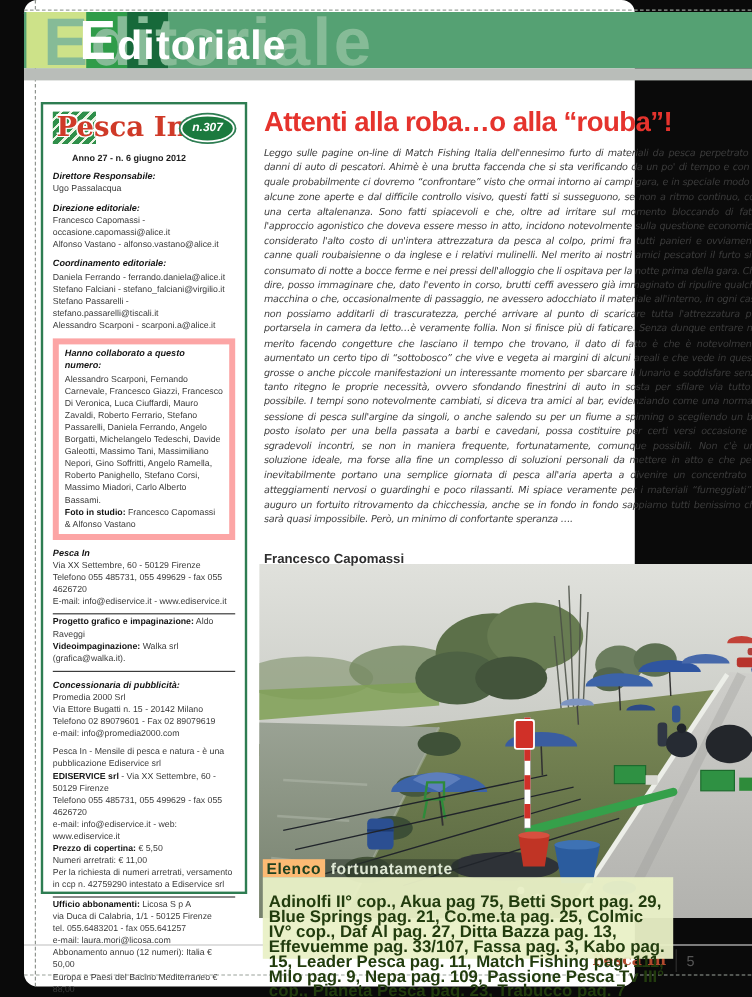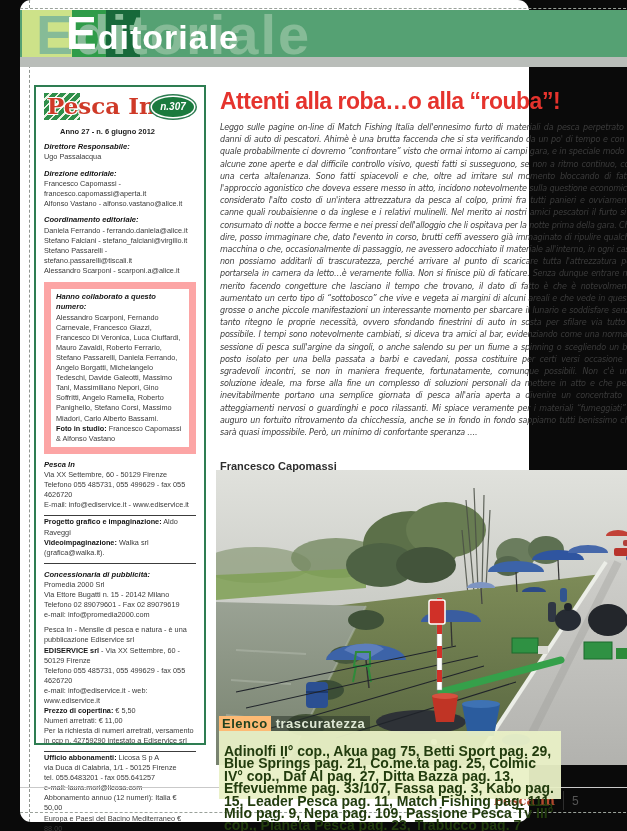--- a/index.html
+++ b/index.html
@@ -24,21 +24,21 @@
   .hatch{position:absolute;left:0;top:1px;width:36px;height:27px;background:repeating-linear-gradient(135deg,#2f8f4a 0 4px,#eaf3e2 4px 6px);}
   .logo{position:absolute;left:3px;top:0;font-family:"DejaVu Serif",serif;font-weight:bold;font-size:23px;color:#cf3a28;z-index:2;
     text-shadow:-1px -1px 0 #fff,1px -1px 0 #fff,-1px 1px 0 #fff,1px 1px 0 #fff;}
   .badge{position:absolute;right:2px;top:5px;width:42px;height:20px;border-radius:50%;background:#1b7a3e;color:#fff;
     font-style:italic;font-weight:bold;font-size:10px;line-height:20px;text-align:center;z-index:2;
     box-shadow:0 0 0 1.5px #fff,0 0 0 3px #2e7d52;}
   .issueline{font-weight:bold;font-size:7.5px;color:#1d1d1d;margin:3px 0 2px 16px;}
   .blocks{font-size:7.3px;line-height:1.38;color:#3a3a3a;}
   .bhead{font-weight:bold;font-style:italic;font-size:7.6px;color:#141414;margin-top:6px;}
   .blk .bline b{color:#141414;}
-  .blk.boxed{border:7px solid #fca5a5;padding:3px 5px;margin:6px 0 4px 0;}
+  .blk.boxed{border:5px solid #fca5a5;padding:3px 5px;margin:6px 0 4px 0;}
   .blk.boxed .bhead{margin-top:0;}
   .rule{border-top:1.5px solid #3c3c3c;margin:5px 0 1px 0;}
   .gap{height:5px;}
   
   .etitle{position:absolute;left:200px;top:88px;width:414px;margin:0;font-size:23px;font-weight:bold;color:#e5332d;letter-spacing:-0.5px;z-index:3;}
   .ebody{position:absolute;left:200px;top:122px;width:414px;height:340px;font-family:"DejaVu Sans",sans-serif;font-style:italic;
     font-size:8px;line-height:12.2px;letter-spacing:-0.2px;color:#3c3c3c;text-align:justify;overflow:hidden;z-index:3;}
   .esign{position:absolute;left:200px;top:460px;width:372px;font-weight:bold;font-size:11px;color:#2e2e2e;z-index:4;}
   
   .photo{position:absolute;left:196px;top:470px;width:420px;height:295px;z-index:2;}
@@ -81,21 +81,21 @@
       <span class="badge">n.307</span>
     </div>
     <div class="issueline">Anno 27 - n. 6 giugno 2012</div>
     <div class="blocks">
         <div class="blk">
           <div class="bhead">Direttore Responsabile:</div>
           <div class="bline">Ugo Passalacqua</div>
         </div>
         <div class="blk">
           <div class="bhead">Direzione editoriale:</div>
-          <div class="bline">Francesco Capomassi - francesco.capomassi@aperta.it</div>
+          <div class="bline">Francesco Capomassi - occasione.capomassi@alice.it</div>
           <div class="bline">Alfonso Vastano - alfonso.vastano@alice.it</div>
         </div>
         <div class="blk">
           <div class="bhead">Coordinamento editoriale:</div>
           <div class="bline">Daniela Ferrando - ferrando.daniela@alice.it</div>
           <div class="bline">Stefano Falciani - stefano_falciani@virgilio.it</div>
           <div class="bline">Stefano Passarelli - stefano.passarelli@tiscali.it</div>
           <div class="bline">Alessandro Scarponi - scarponi.a@alice.it</div>
         </div>
         <div class="blk boxed">
@@ -237,21 +237,21 @@
     <polygon points="246,234 284,234 278,266 252,266" fill="#2b5c9e"></polygon>
       <ellipse cx="265" cy="234" rx="19" ry="4" fill="#3e72b4"></ellipse>
     <circle cx="218" cy="272" r="3" fill="#e4e4de"></circle>
       <circle cx="232" cy="277" r="2.5" fill="#e4e4de"></circle>
       <circle cx="246" cy="280" r="2" fill="#e4e4de"></circle>
     <ellipse cx="300" cy="270" rx="14" ry="6" fill="#3a65a8" opacity="0.8"></ellipse>
     <ellipse cx="268" cy="283" rx="8" ry="4" fill="#ddddd6"></ellipse>
   </svg>
 
   <div class="elenco">
-    <span class="e1">Elenco</span><span class="e2">trascuratezza</span>
+    <span class="e1">Elenco</span><span class="e2">fortunatamente</span>
   </div>
   <div class="adbox">Adinolfi II° cop., Akua pag 75, Betti Sport pag. 29, Blue Springs pag. 21, Co.me.ta pag. 25, Colmic IV° cop., Daf Al pag. 27, Ditta Bazza pag. 13, Effevuemme pag. 33/107, Fassa pag. 3, Kabo pag. 15, Leader Pesca pag. 11, Match Fishing pag. 111, Milo pag. 9, Nepa pag. 109, Passione Pesca Tv III° cop., Pianeta Pesca pag. 23, Trabucco pag. 7</div>
 
   <div class="footrule"></div>
   <div class="fbrand">Pesca In</div>
   <div class="fdiv"></div>
   <div class="fnum">5</div>
 
 </div>
 

